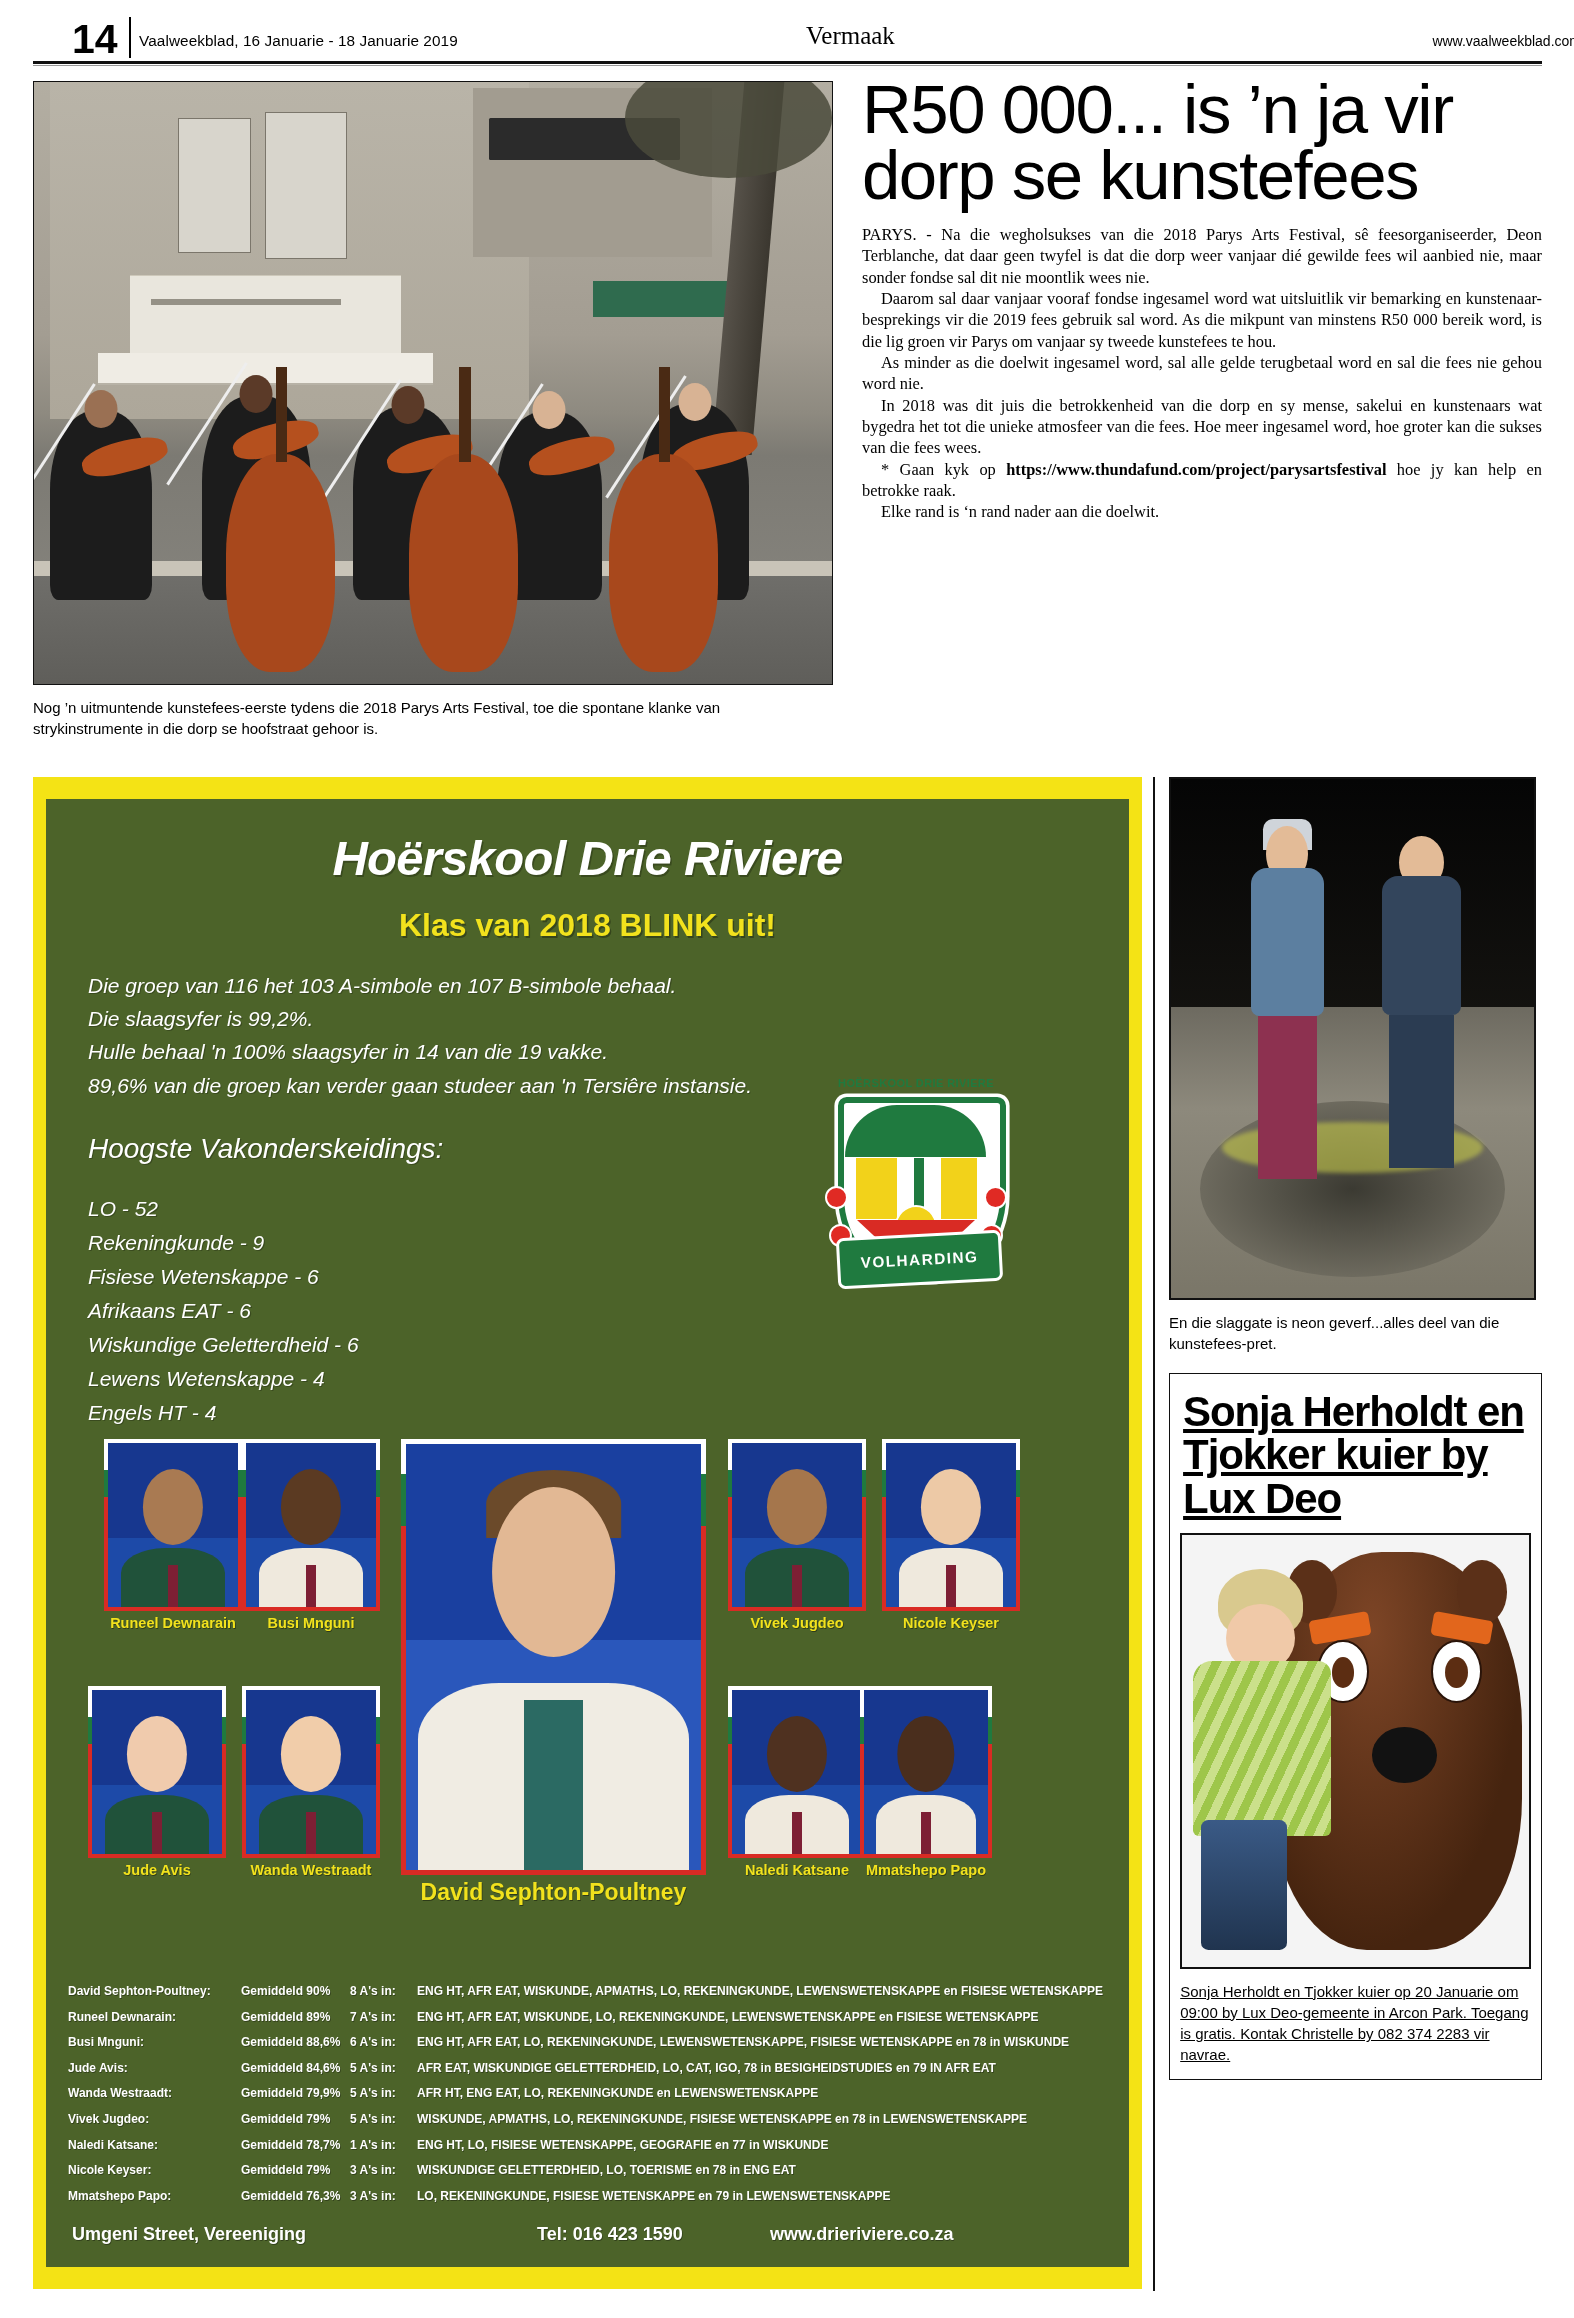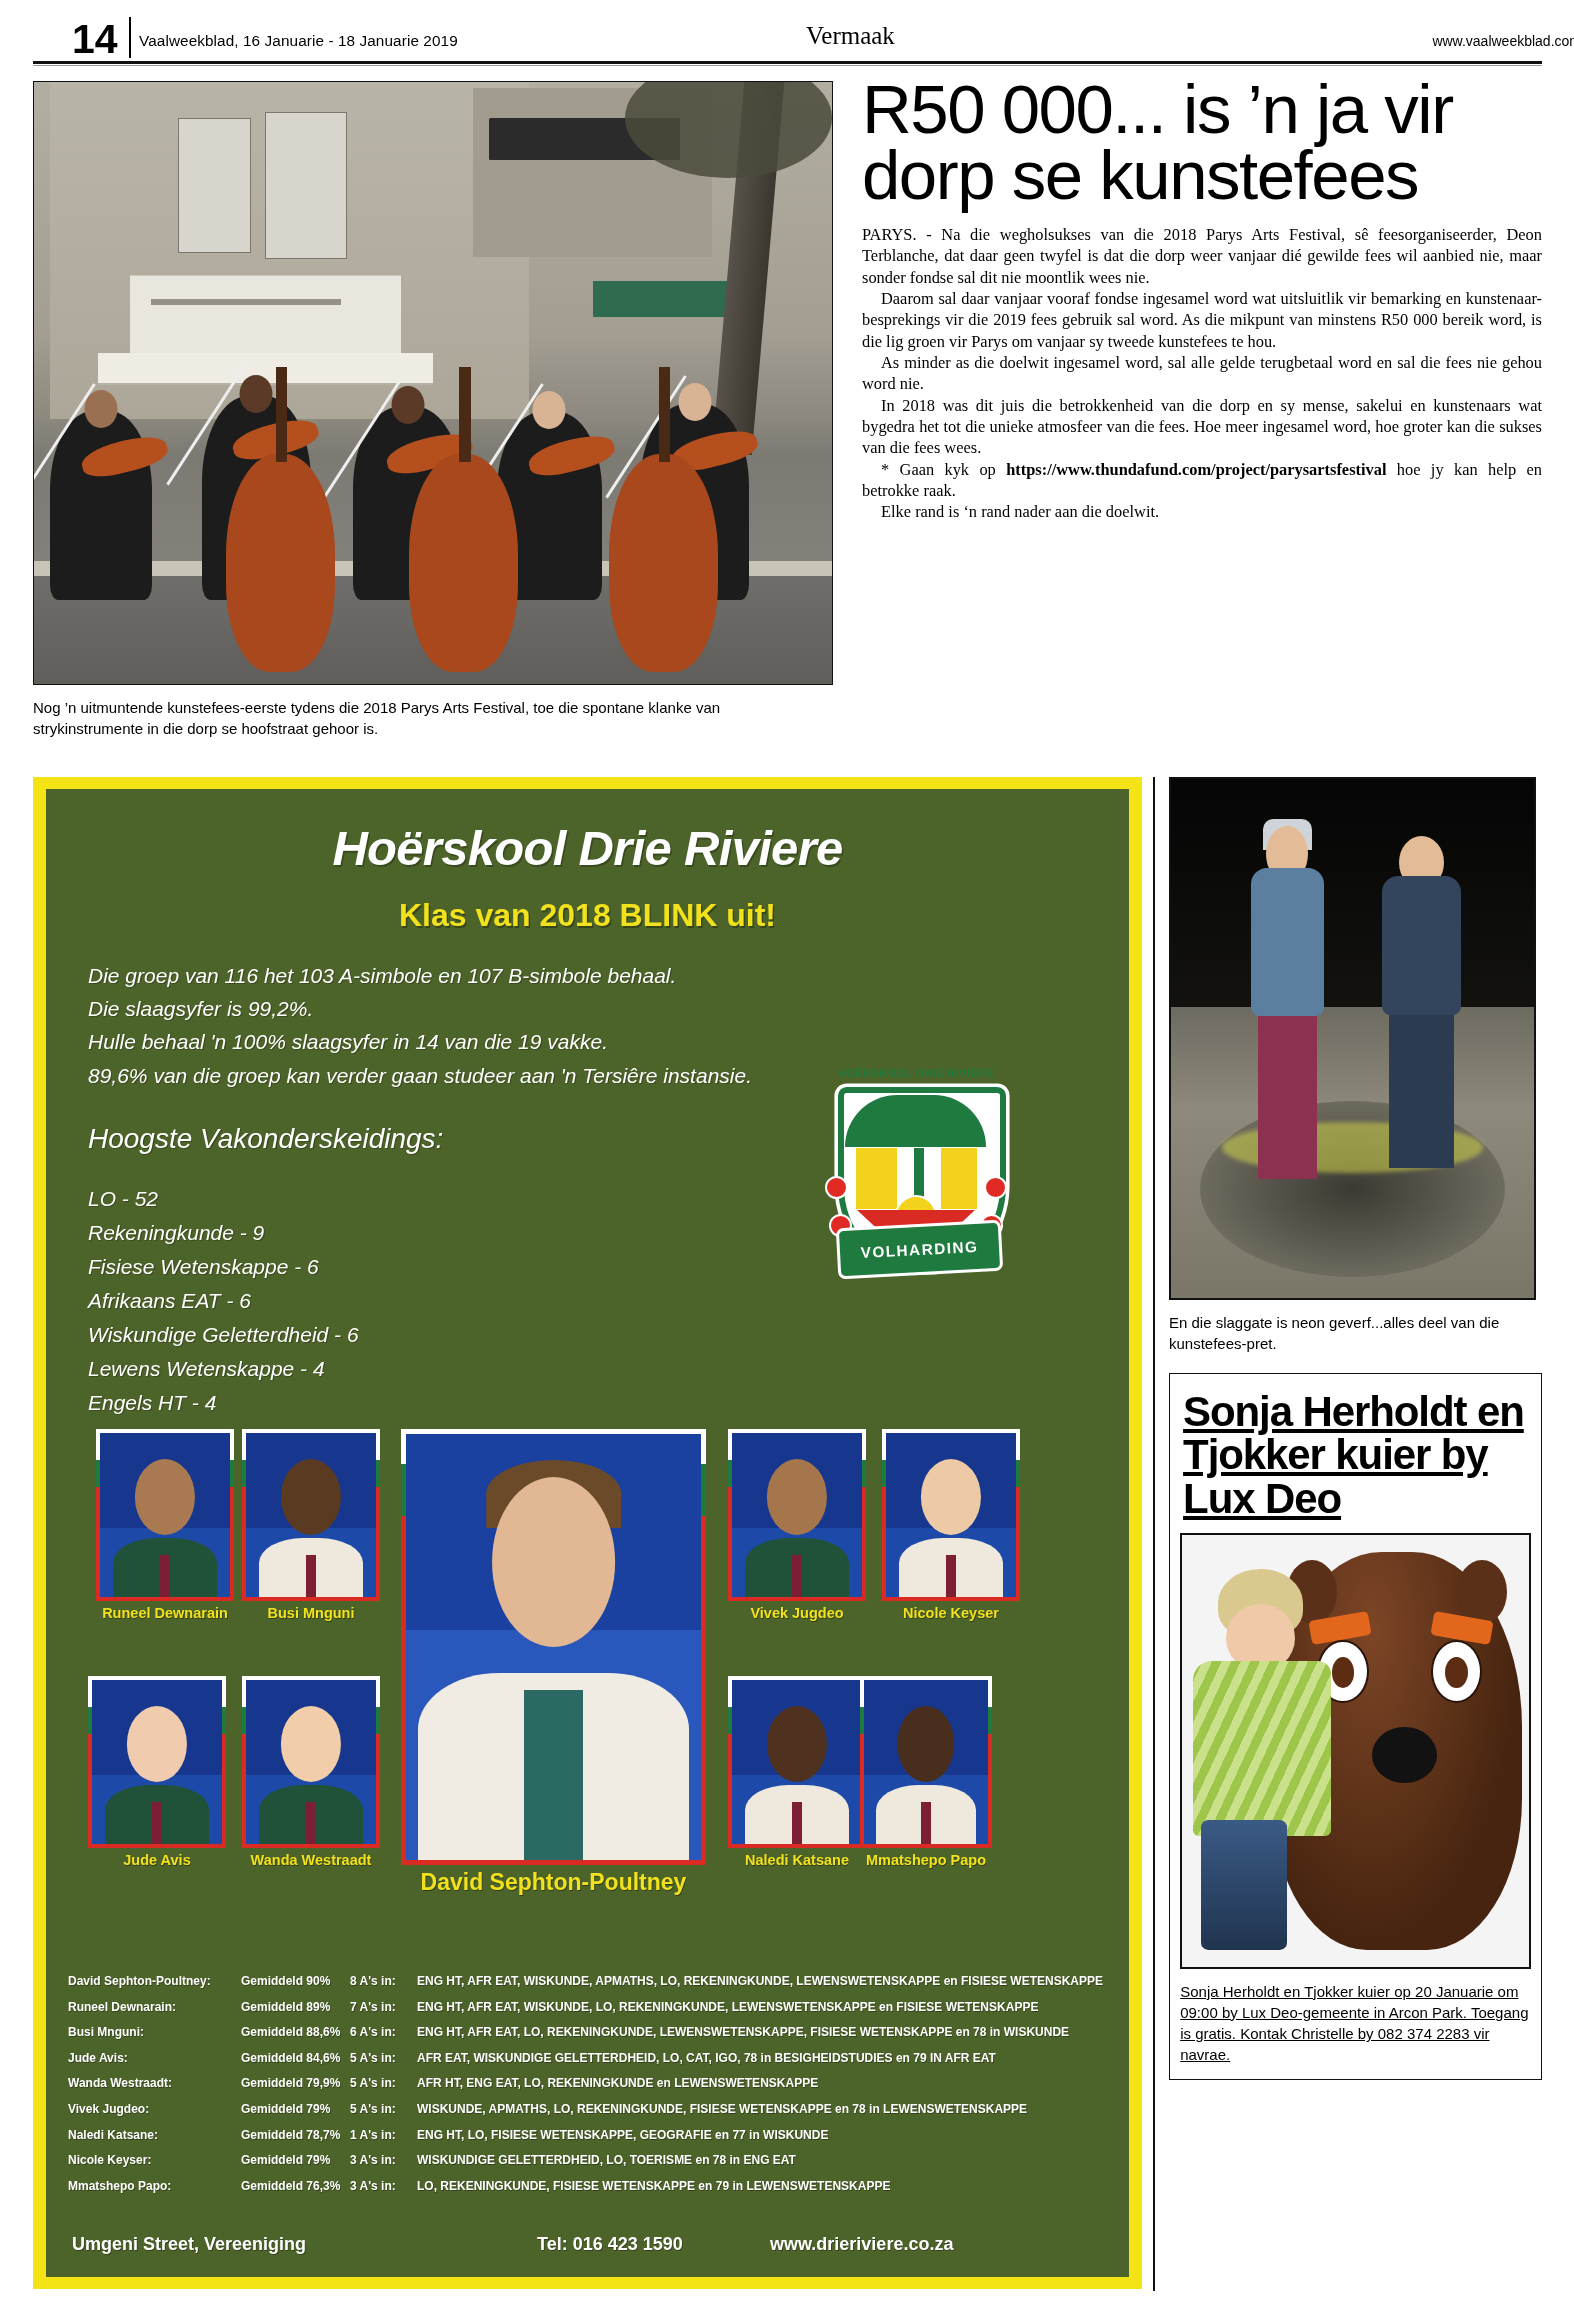--- a/index.html
+++ b/index.html
@@ -47,21 +47,21 @@
 
   
   .art-col{position:absolute;left:862px;top:77px;width:680px;}
   .art-head{font-size:69px;line-height:.95;font-weight:400;font-family:"Liberation Sans",sans-serif;letter-spacing:-1.5px;margin:0 0 16px 0;}
   .art-body{font-family:"Liberation Serif",serif;font-size:16.4px;line-height:1.3;text-align:justify;}
   .art-body p{margin:0;text-indent:19px;}
   .art-body p.lead{text-indent:0;}
   .art-body b{font-weight:700;}
 
   
-  .ad{position:absolute;left:33px;top:777px;width:1109px;height:1512px;background:#F4E315;box-sizing:border-box;padding:12px 13px;}
+  .ad{position:absolute;left:33px;top:777px;width:1109px;height:1512px;background:#F4E315;box-sizing:border-box;padding:22px 13px;}
   .ad-inner{position:relative;width:100%;height:100%;background:#4C6329;overflow:hidden;}
   .ad-title{position:absolute;left:0;top:30.5px;width:100%;text-align:center;color:#fff;font-size:49px;font-style:italic;font-weight:700;letter-spacing:-0.7px;text-shadow:1.5px 1.5px 0 rgba(0,0,0,.25);}
   .ad-sub{position:absolute;left:0;top:108px;width:100%;text-align:center;color:#F2E21D;font-size:32px;font-weight:700;text-shadow:1.5px 1.5px 0 rgba(0,0,0,.3);}
   .ad-lines{position:absolute;left:42px;top:170px;width:858px;color:#fff;font-size:21px;font-style:italic;line-height:1.58;text-shadow:1.1px 1.1px 0 rgba(0,0,0,.25);}
   .ad-hoogste{position:absolute;left:42px;top:334px;color:#fff;font-size:28px;font-style:italic;text-shadow:1.1px 1.1px 0 rgba(0,0,0,.25);}
   .ad-subjects{position:absolute;left:42px;top:393px;color:#fff;font-size:21px;font-style:italic;line-height:1.62;text-shadow:1.1px 1.1px 0 rgba(0,0,0,.25);}
 
   
   .crest{position:absolute;right:122px;top:278px;width:182px;height:211px;}
   .crest-shield{position:absolute;left:13px;top:20.4px;width:156px;height:172px;background:#fff;border:6.5px solid #1f7a3f;border-radius:8.7px 8.7px 46% 46%;box-shadow:0 0 0 3.6px #fff;}
@@ -256,21 +256,21 @@
         <div class="crest-dot" style="right:0;top:109px;"></div>
         <div class="crest-dot" style="left:4.4px;bottom:41px;"></div>
         <div class="crest-dot" style="right:4.4px;bottom:41px;"></div>
         <div class="crest-ribbon">
             <span>VOLHARDING</span>
           </div>
       </div>
 
       <div class="grid">
 
-        <div class="pcard" style="left:8px;top:0;width:138px;">
+        <div class="pcard" style="left:16px;top:0;width:138px;">
           <div class="pframe" style="height:172px;">
             <div class="pimg">
               <div class="pface" style="background:#a97a52;"></div>
               <div class="pbody"></div>
                 <div class="ptie"></div>
             </div>
           </div>
           <div class="pname">Runeel Dewnarain</div>
         </div>
         <div class="pcard" style="left:154px;top:0;width:138px;">

